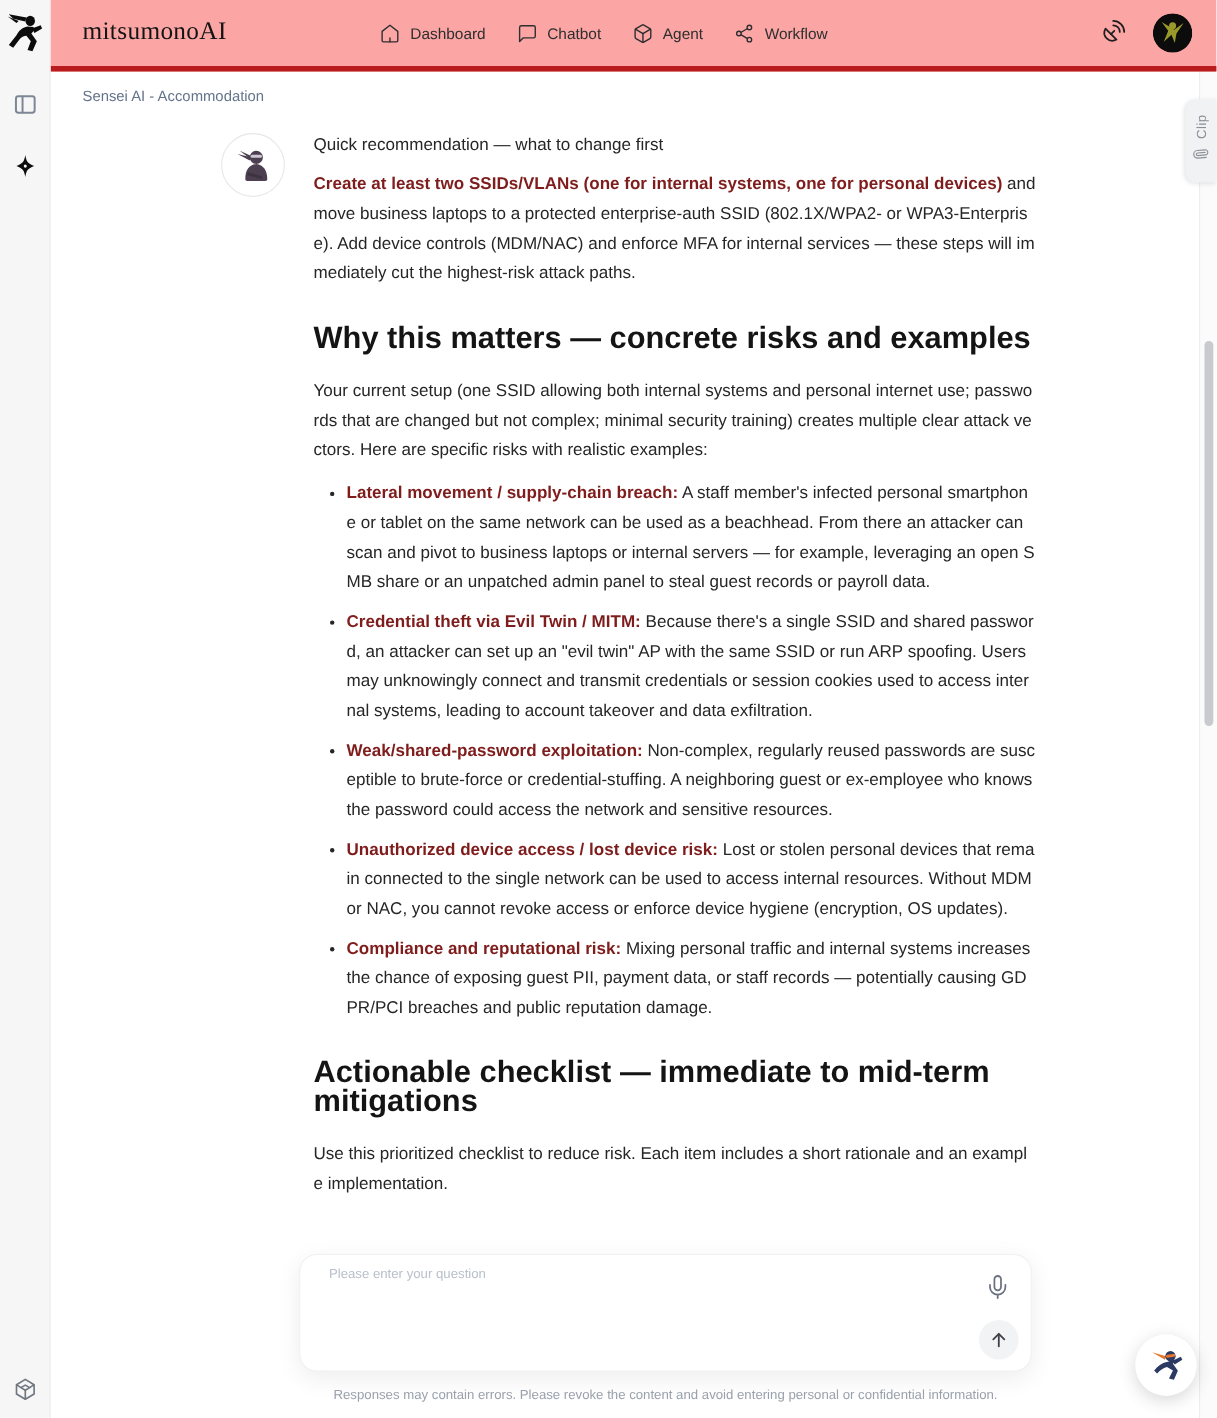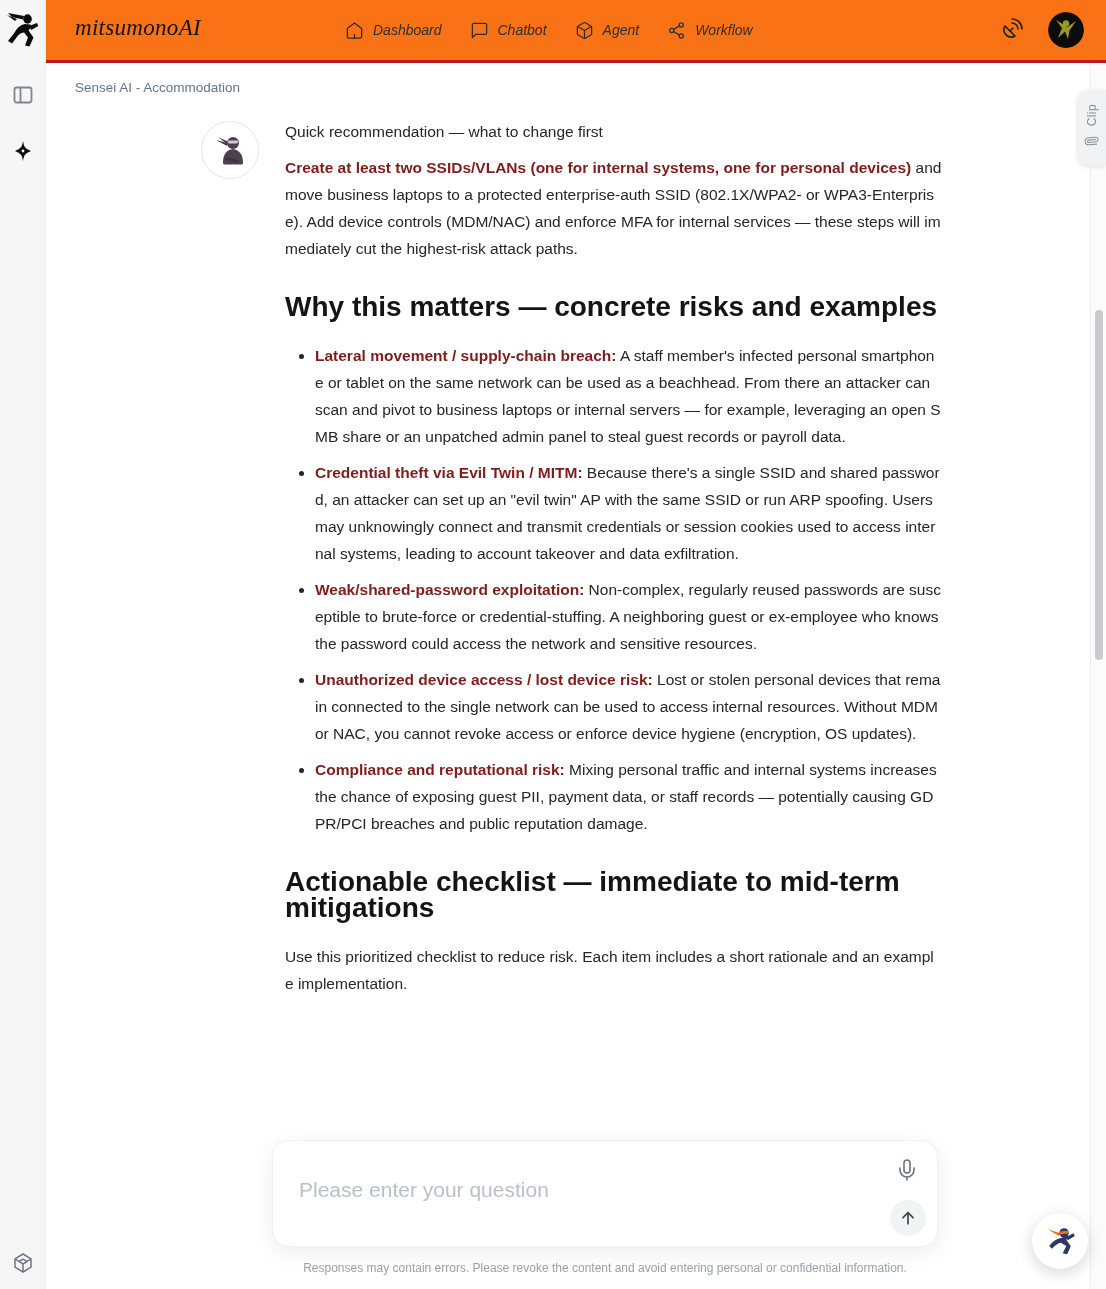--- a/index.html
+++ b/index.html
@@ -8,21 +8,21 @@
     background:#ffffff;font-family:"Liberation Sans",sans-serif;color:#262626;
   }
   
   .rail{position:absolute;left:0;top:0;width:45px;height:1289px;background:#f6f6f7;border-right:1px solid #ececee;z-index:8;}
   .rail-logo{position:absolute;left:5px;top:11px;width:34px;height:38px;}
   .rail-btn{position:absolute;left:11px;width:24px;height:24px;cursor:pointer;}
   .rail-btn.panel{top:83px;}
   .rail-btn.spark{top:139px;}
   .rail-btn.cube{top:1251px;}
   
-  .topbar{position:absolute;left:45px;top:0;width:1061px;height:60px;background:#f97316;border-bottom:3px solid #b91c1c;z-index:7;font-style:italic;}
+  .topbar{position:absolute;left:45px;top:0;width:1061px;height:60px;background:#fca5a5;border-bottom:5px solid #b91c1c;z-index:7;}
   .brand{position:absolute;left:30px;top:15px;font-family:"Liberation Serif",serif;font-size:23px;font-weight:500;color:#141414;letter-spacing:.3px;}
   .nav{position:absolute;left:300px;top:0;height:60px;display:flex;align-items:center;gap:28px;}
   .nav-item{display:flex;align-items:center;gap:9px;font-size:14px;color:#2e2e2e;cursor:pointer;white-space:nowrap;}
   .nav-item svg{display:block;}
   .top-right{position:absolute;right:22px;top:0;height:60px;display:flex;align-items:center;gap:23px;}
   .avatar-top{width:36px;height:36px;border-radius:50%;overflow:hidden;cursor:pointer;}
   
   .main{position:absolute;left:45px;top:60px;width:1061px;height:1229px;background:#fff;overflow:hidden;z-index:1;}
   .breadcrumb{position:absolute;left:30px;top:20px;font-size:13.5px;color:#64748b;}
   .chat-row{position:absolute;left:156px;top:61px;display:flex;align-items:flex-start;}
@@ -30,21 +30,21 @@
   .chat-body{margin-left:26px;width:657px;font-size:15.5px;line-height:27px;color:#262626;word-break:break-all;}
   .chat-intro{margin:0 0 16px;line-height:21px;}
   .chat-body b{font-weight:700;color:#7f1d1d;}
   .msg-h2{font-size:28px;line-height:26px;font-weight:700;color:#141414;margin:32px 0 22px;word-break:normal;}
   .chat-body p{margin:0 0 12px;}
   .chat-body ul{margin:0 0 12px;padding-left:30px;list-style:disc;}
   .chat-body li{margin-bottom:9px;}
   .chat-body li:last-child{margin-bottom:0;}
   
   .composer{position:absolute;left:272px;top:1140px;width:666px;height:107px;background:#fff;border:1px solid #eef0f2;border-radius:16px;box-shadow:0 6px 22px rgba(0,0,0,.07);z-index:9;box-sizing:border-box;}
-  .composer input{position:absolute;left:24px;top:36px;width:560px;border:none;outline:none;font-size:21px;font-family:"Liberation Sans",sans-serif;color:#303030;background:transparent;}
+  .composer input{position:absolute;left:24px;top:9px;width:560px;border:none;outline:none;font-size:12px;font-family:"Liberation Sans",sans-serif;color:#303030;background:transparent;}
   .composer input::placeholder{color:#b9c0ca;}
   .mic-btn{position:absolute;right:18px;top:17px;width:24px;height:24px;cursor:pointer;}
   .send-btn{position:absolute;right:11px;bottom:10px;width:36px;height:36px;border-radius:50%;background:#f1f3f4;display:flex;align-items:center;justify-content:center;cursor:pointer;border:none;}
   .disclaimer{position:absolute;left:272px;top:1261px;width:666px;text-align:center;font-size:12px;color:#9aa1ab;z-index:9;}
   
   .scroll-gutter{position:absolute;right:0;top:60px;width:15px;height:1229px;background:#fbfbfc;border-left:1px solid #ededee;z-index:2;}
   .scroll-thumb{position:absolute;right:3px;top:310px;width:8px;height:350px;border-radius:4px;background:#c8cacd;z-index:3;cursor:pointer;}
   .clip-tab{position:absolute;right:0;top:90px;width:28px;height:76px;background:#f1f2f4;border-radius:10px 0 0 10px;box-shadow:-1px 1px 4px rgba(0,0,0,.10);display:flex;flex-direction:column;align-items:center;justify-content:center;gap:7px;z-index:10;cursor:pointer;}
   .clip-label{writing-mode:vertical-rl;transform:rotate(180deg);font-size:12px;color:#8a8f98;letter-spacing:.4px;}
   
@@ -168,20 +168,21 @@
         </g>
       </svg>
     </div>
 
     <div class="chat-body">
       <p class="chat-intro">Quick recommendation — what to change first</p>
 
       <p><b>Create at least two SSIDs/VLANs (one for internal systems, one for personal devices)</b><span> and move business laptops to a protected enterprise-auth SSID (802.1X/WPA2- or WPA3-Enterprise). Add device controls (MDM/NAC) and enforce MFA for internal services — these steps will immediately cut the highest-risk attack paths.</span></p>
 
       <div class="msg-h2">Why this matters — concrete risks and examples</div>
+      <p>Your current setup (one SSID allowing both internal systems and personal internet use; passwords that are changed but not complex; minimal security training) creates multiple clear attack vectors. Here are specific risks with realistic examples:</p>
 
       <ul>
         <li><b>Lateral movement / supply-chain breach:</b><span> A staff member's infected personal smartphone or tablet on the same network can be used as a beachhead. From there an attacker can scan and pivot to business laptops or internal servers — for example, leveraging an open SMB share or an unpatched admin panel to steal guest records or payroll data.</span></li>
         <li><b>Credential theft via Evil Twin / MITM:</b><span> Because there's a single SSID and shared password, an attacker can set up an "evil twin" AP with the same SSID or run ARP spoofing. Users may unknowingly connect and transmit credentials or session cookies used to access internal systems, leading to account takeover and data exfiltration.</span></li>
         <li><b>Weak/shared-password exploitation:</b><span> Non-complex, regularly reused passwords are susceptible to brute-force or credential-stuffing. A neighboring guest or ex-employee who knows the password could access the network and sensitive resources.</span></li>
         <li><b>Unauthorized device access / lost device risk:</b><span> Lost or stolen personal devices that remain connected to the single network can be used to access internal resources. Without MDM or NAC, you cannot revoke access or enforce device hygiene (encryption, OS updates).</span></li>
         <li><b>Compliance and reputational risk:</b><span> Mixing personal traffic and internal systems increases the chance of exposing guest PII, payment data, or staff records — potentially causing GDPR/PCI breaches and public reputation damage.</span></li>
       </ul>
 
       <div class="msg-h2">Actionable checklist — immediate to mid-term mitigations</div>

